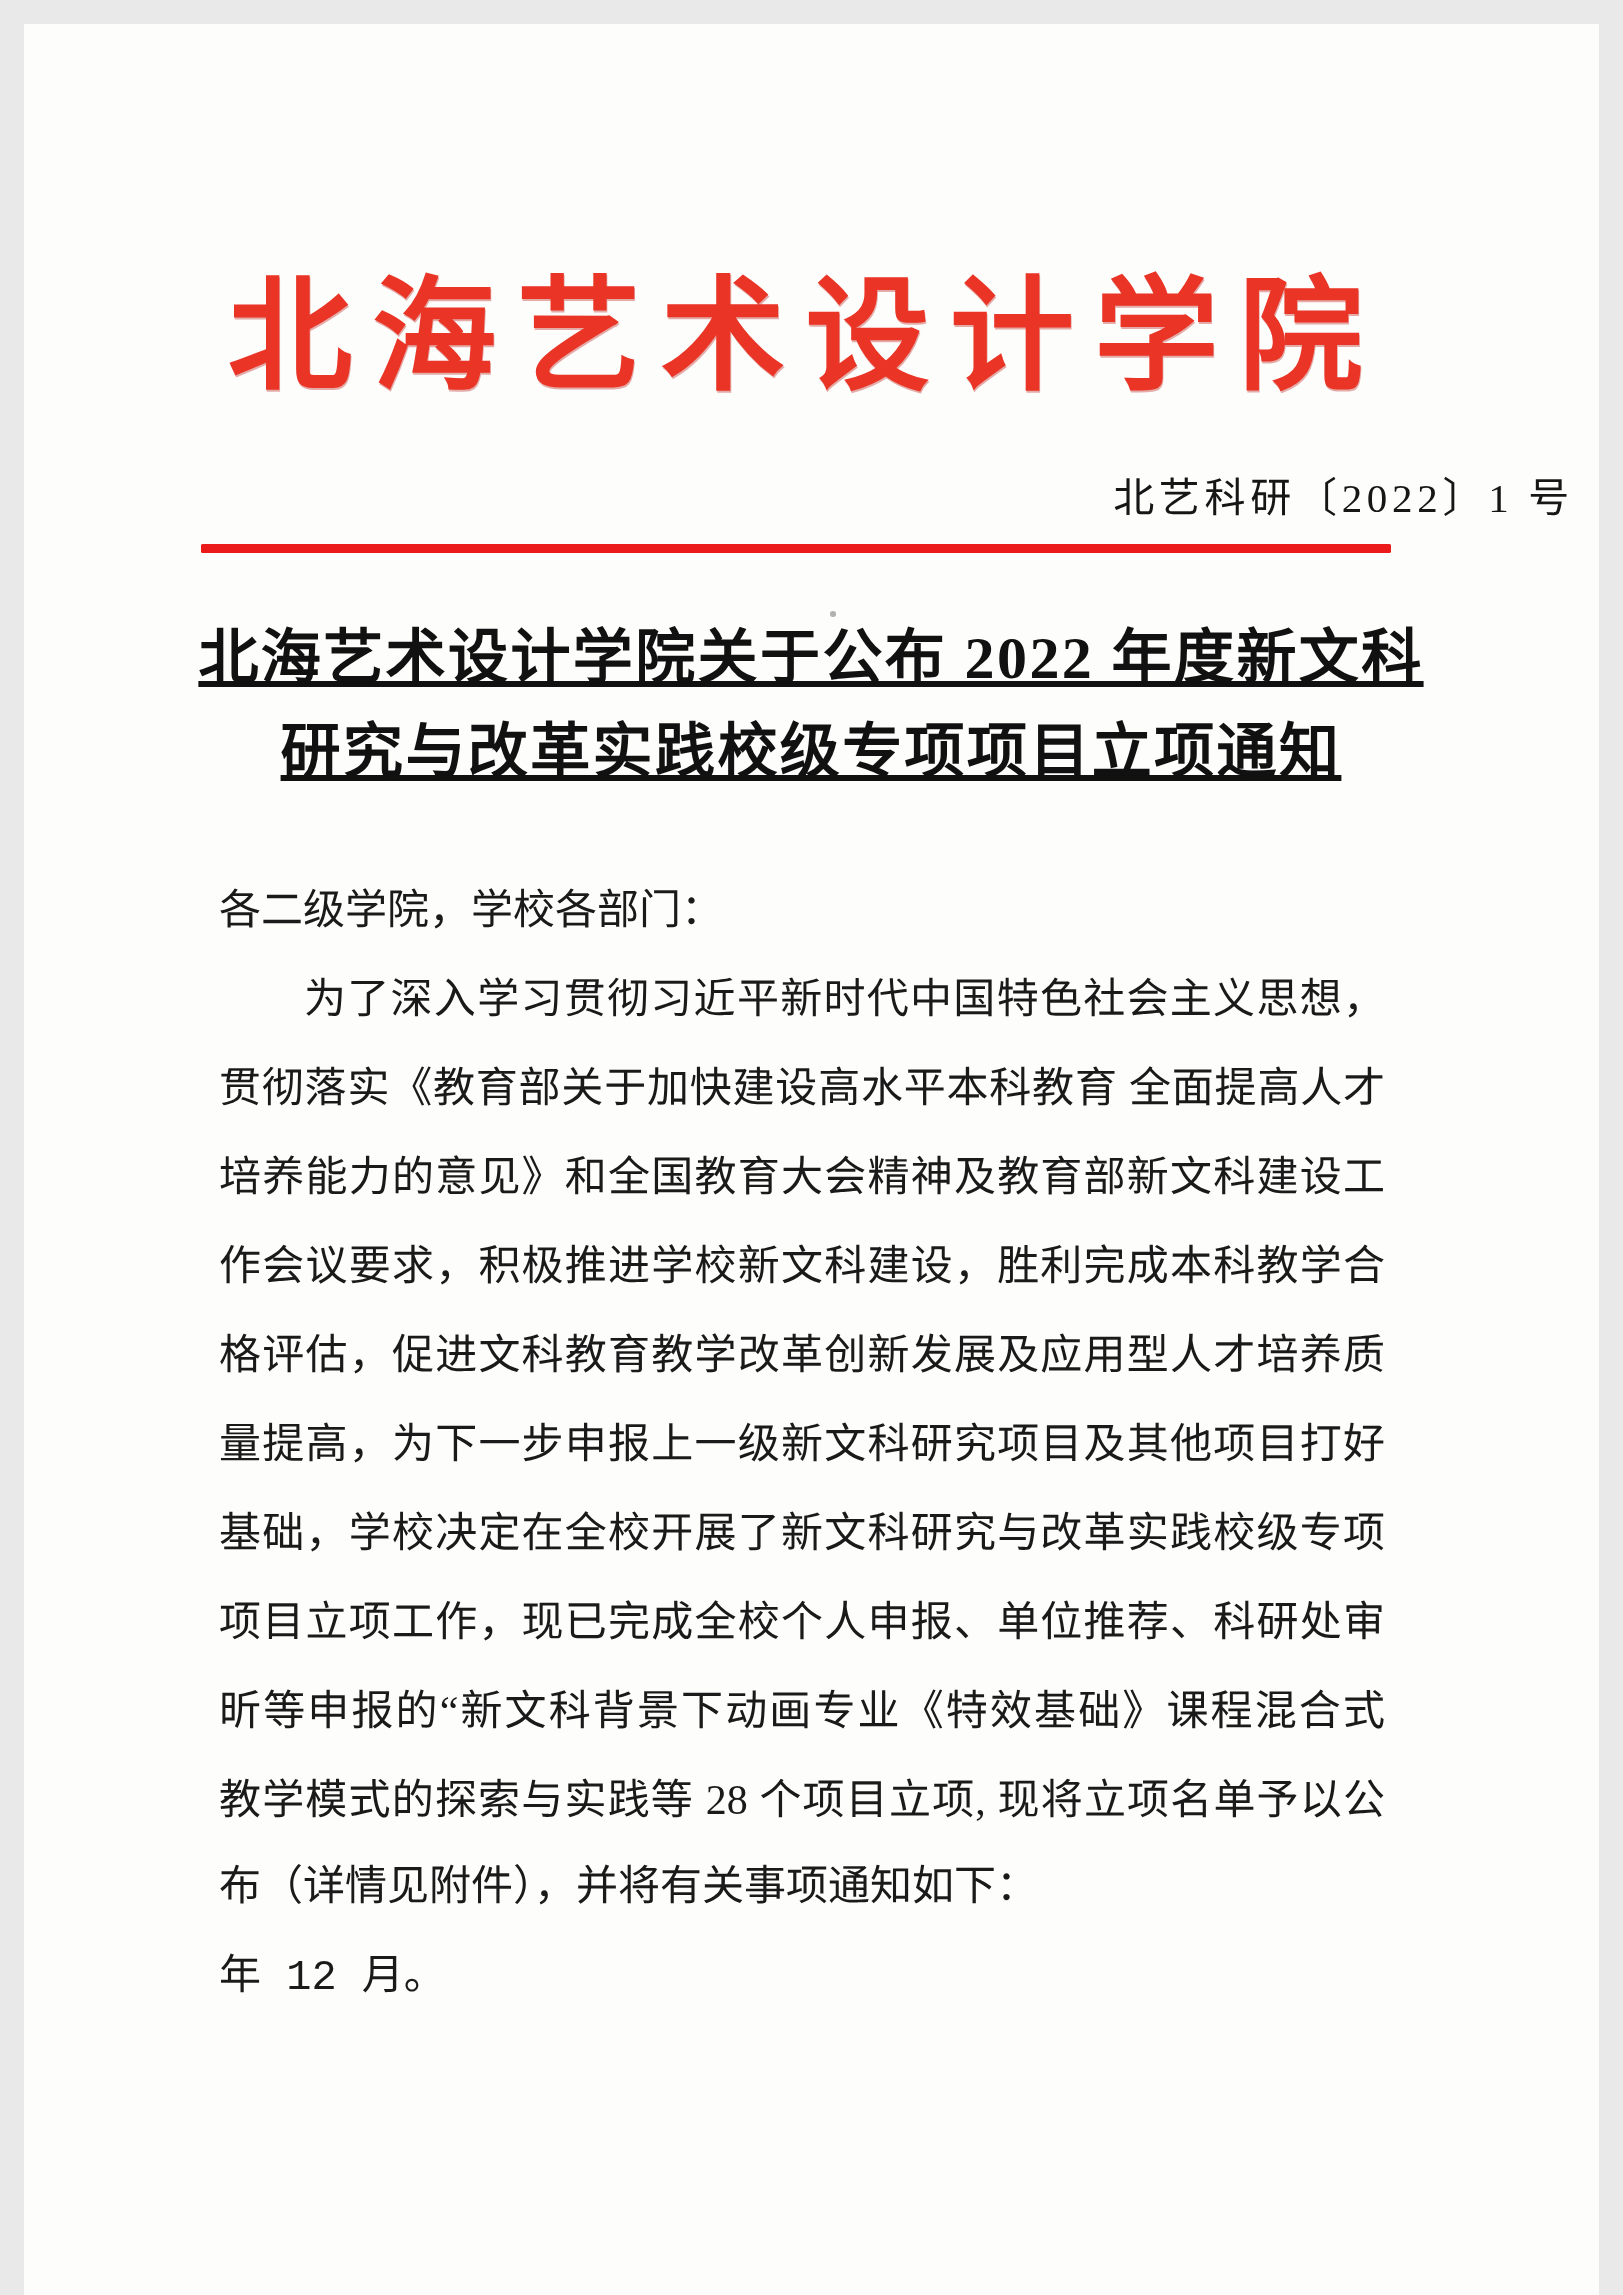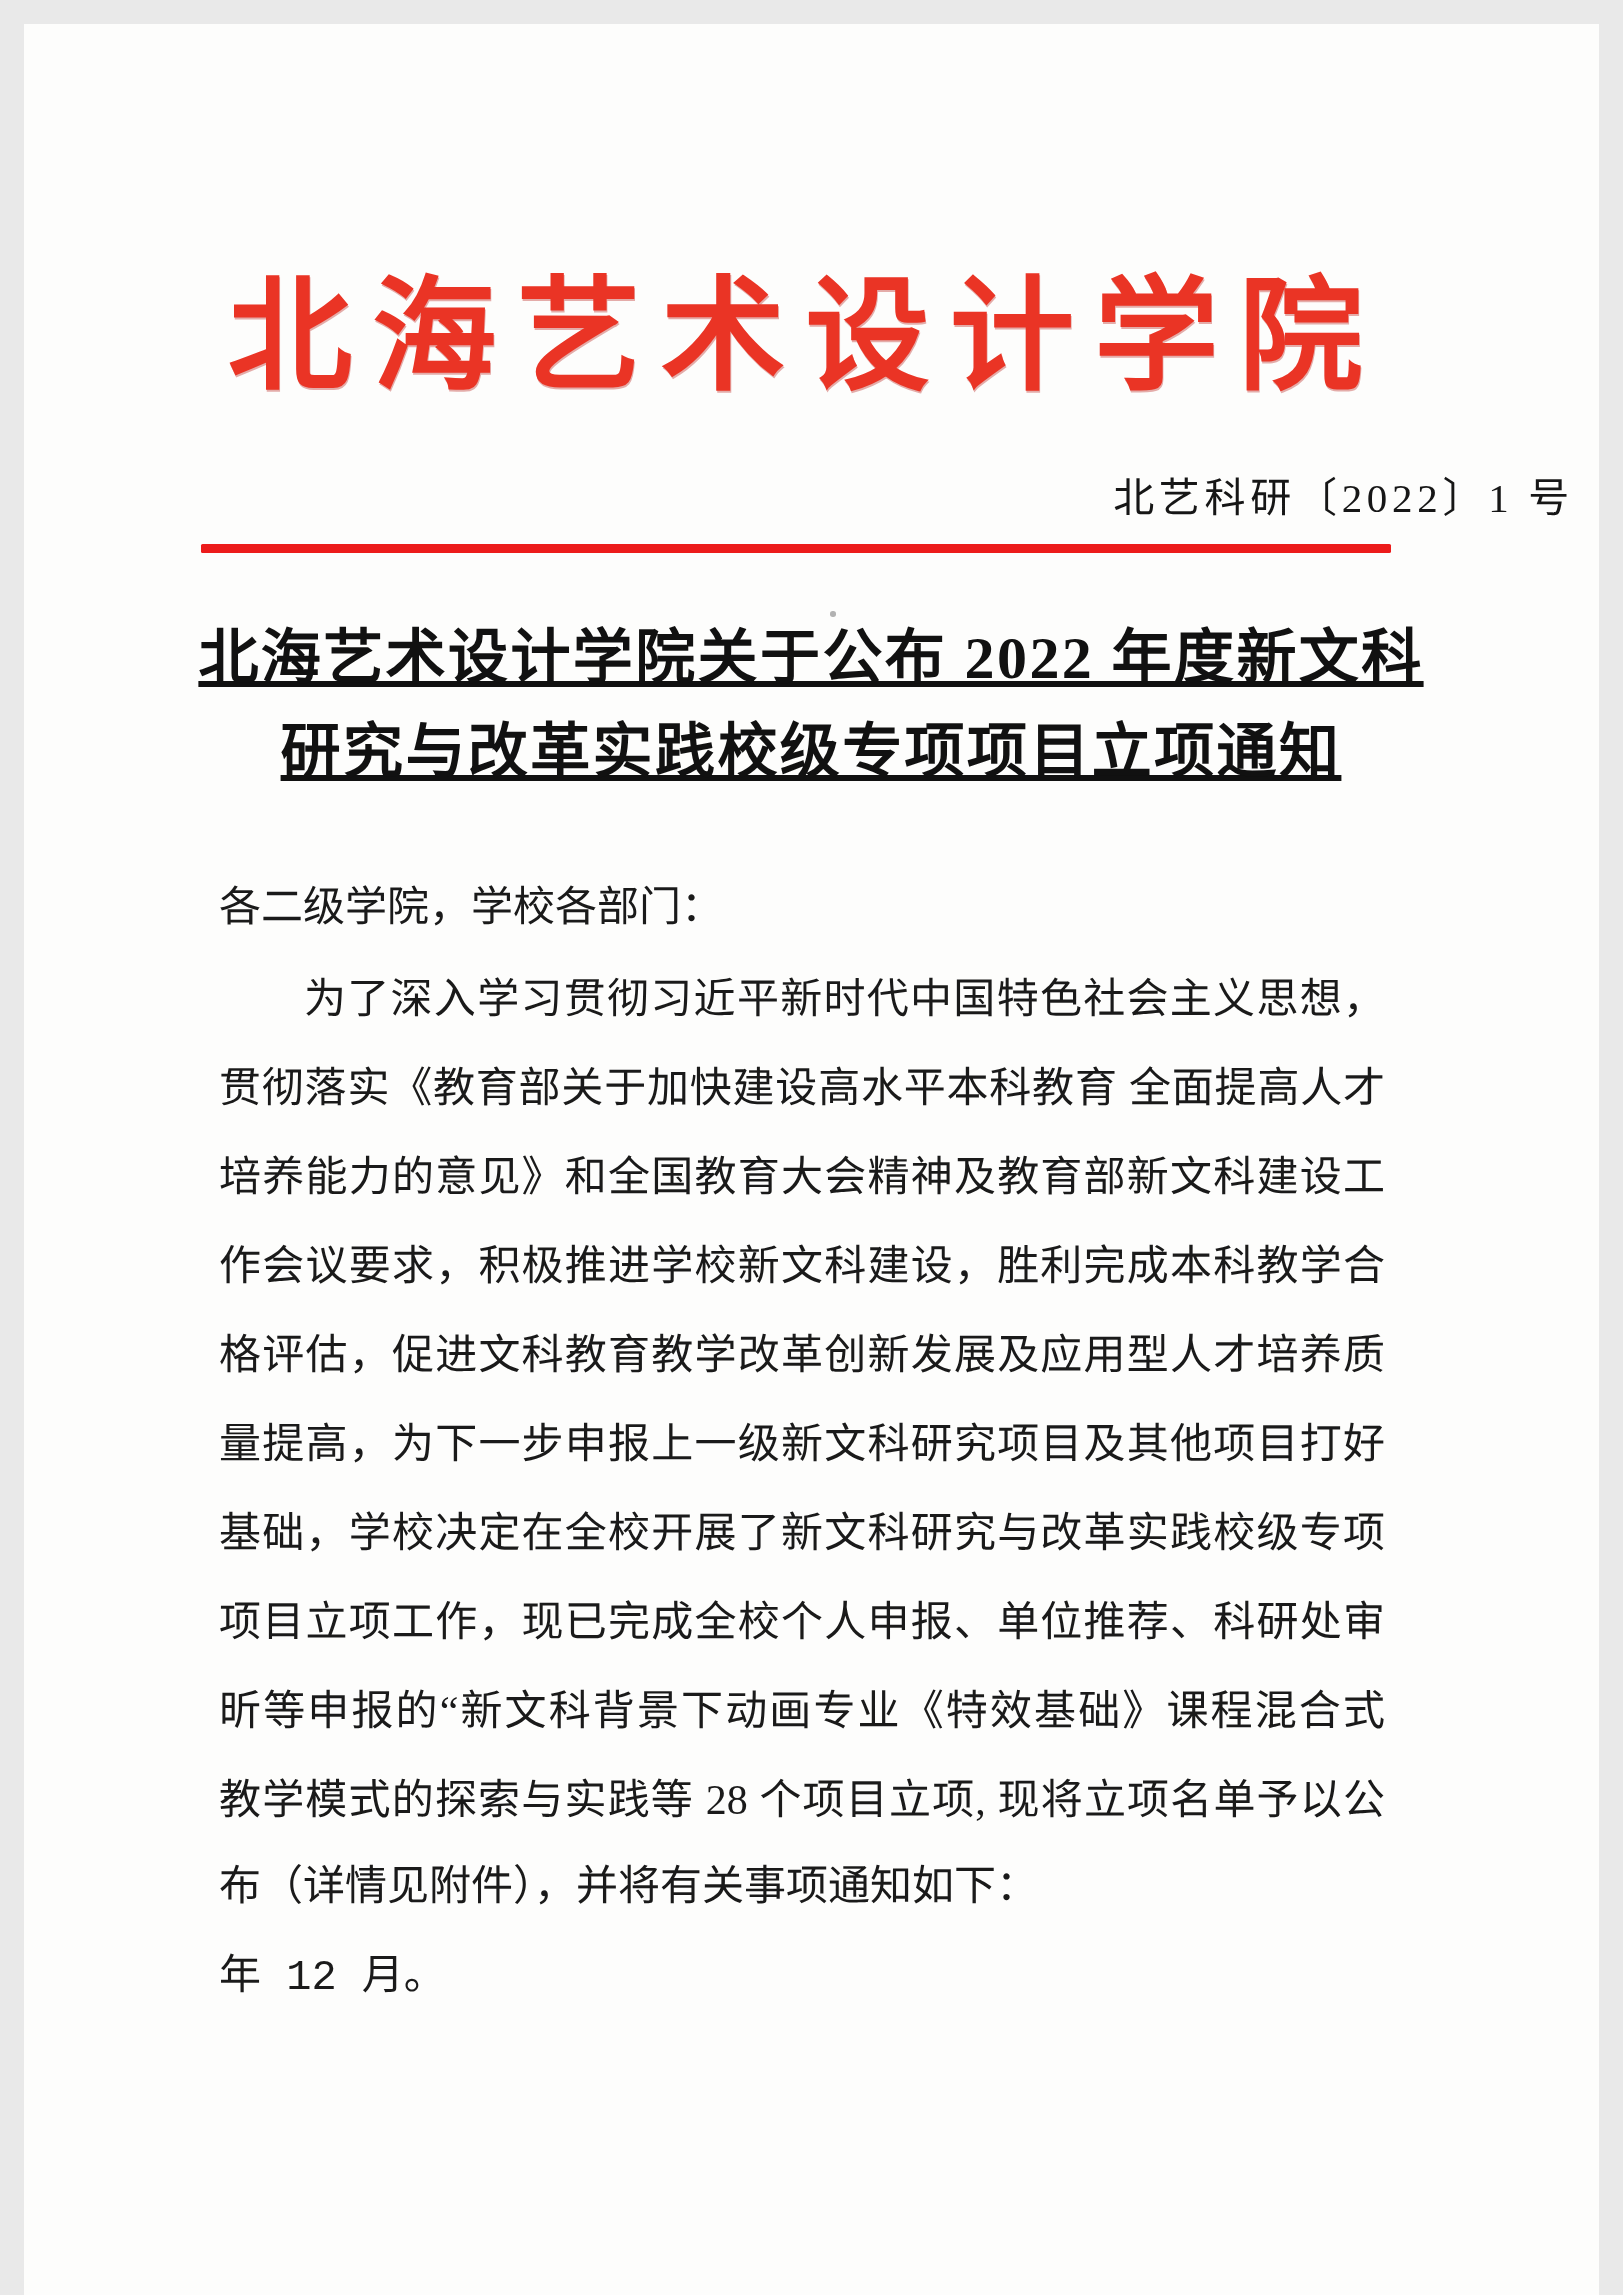--- a/index.html
+++ b/index.html
@@ -70,21 +70,20 @@
     line-height:77px;
     color:var(--text,#1a1a1a);
   }
   .line{
     text-align:justify;
     text-align-last:justify;
   }
   .line.start{
     text-align:right;
     text-align-last:left;
-    font-family:Liberation Mono, monospace;
   }
   .line.indent{
     text-indent:85px;
   }
   .line.end{
     text-align:left;
     text-align-last:left;
     font-family:Liberation Mono, monospace;
   }
   

